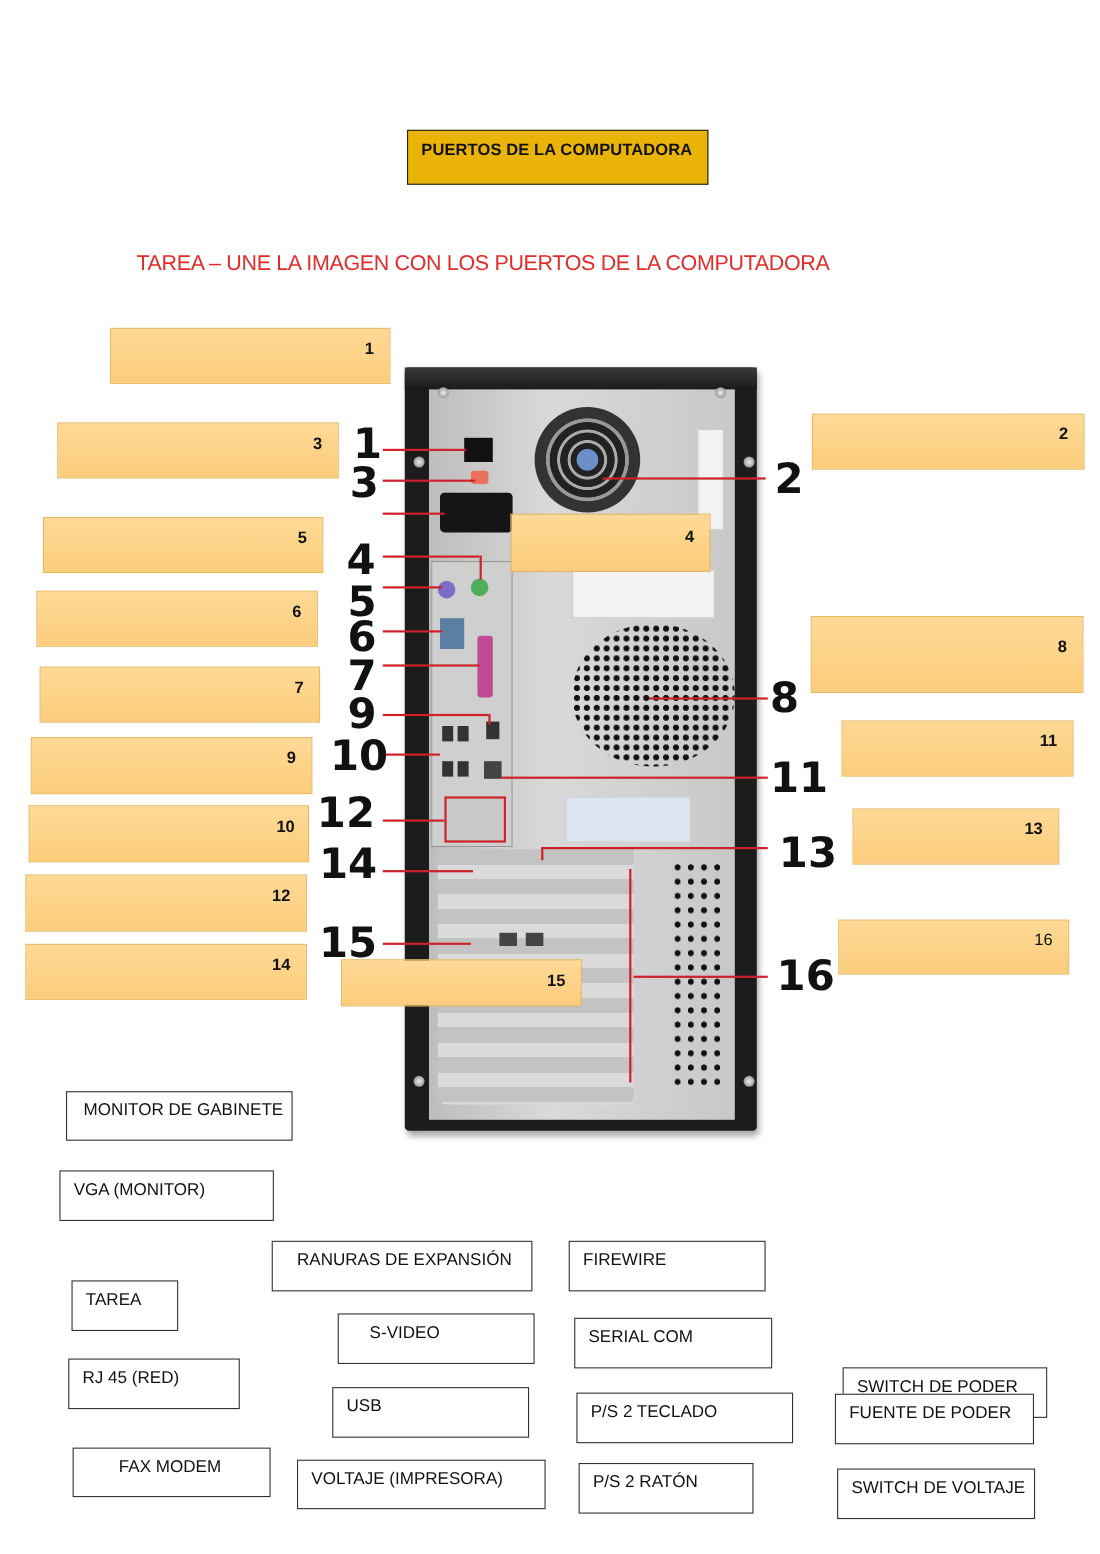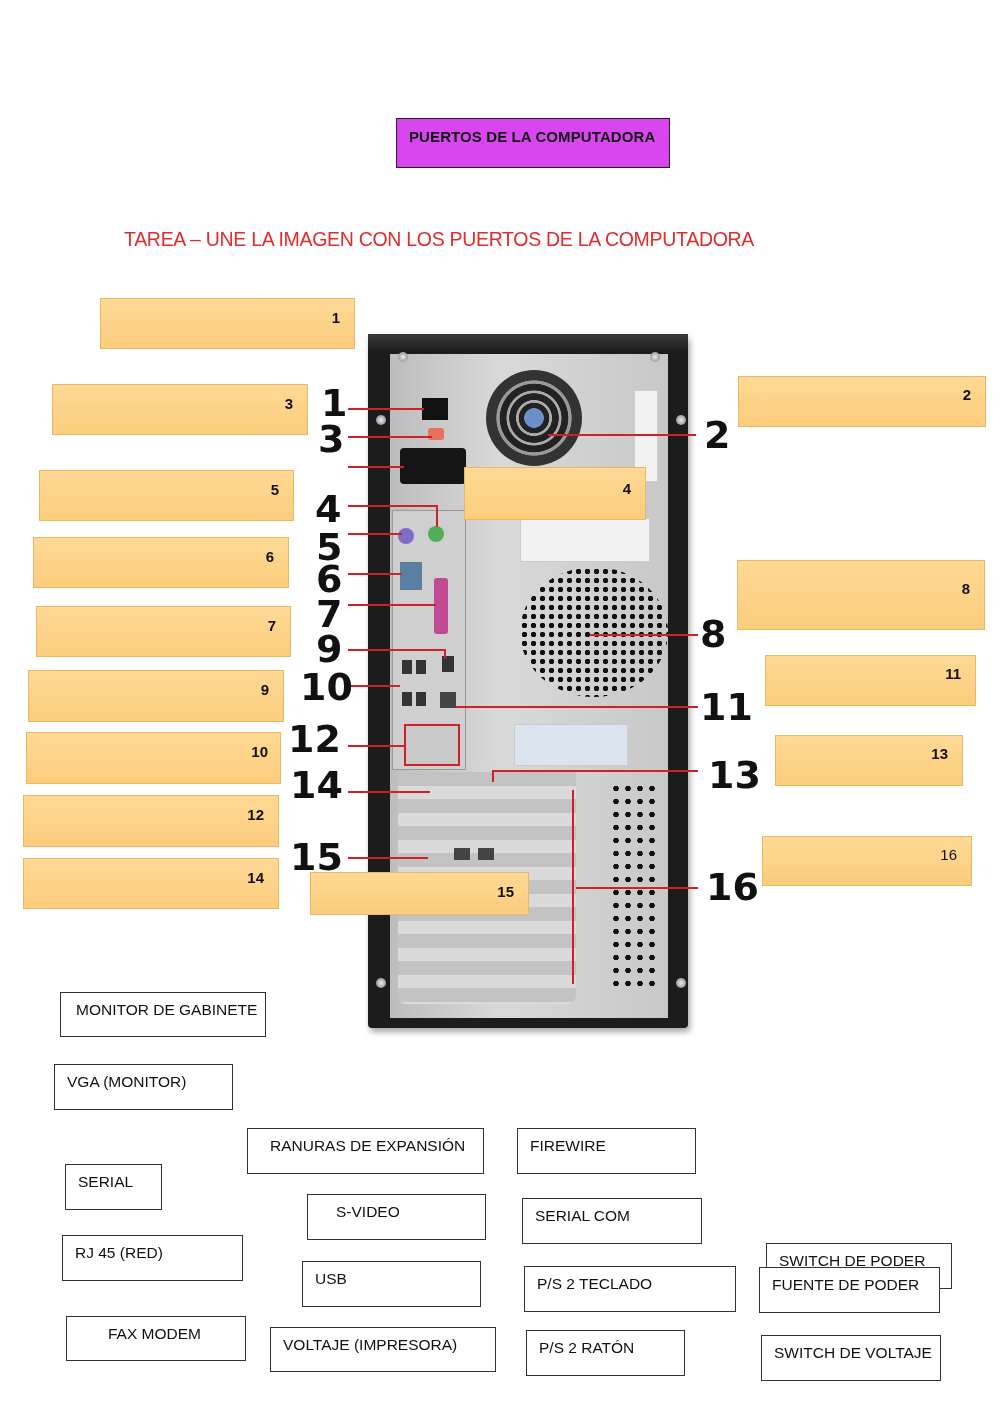--- a/index.html
+++ b/index.html
@@ -1,18 +1,18 @@
 <!DOCTYPE html>
 <html><head>
 <meta charset="utf-8">
 <style>
   html,body{margin:0;padding:0;background:#ffffff;}
   body{width:1000px;height:1413px;position:relative;overflow:hidden;font-family:"Liberation Sans",sans-serif;color:#111;}
   .abs{position:absolute;}
-  .title-box{left:396px;top:118px;width:274px;height:50px;border:1.5px solid #222;box-sizing:border-box;background:#d946ef;}
+  .title-box{left:370px;top:118px;width:274px;height:50px;border:1.5px solid #222;box-sizing:border-box;background:#eab308;}
   .title-box span{position:absolute;left:12px;top:9px;font-weight:bold;font-size:15px;letter-spacing:0.1px;}
   .task{left:124px;top:228px;color:#e32b2b;font-size:19.5px;letter-spacing:-0.3px;white-space:nowrap;}
   
   .tower{left:368px;top:334px;width:320px;height:694px;background:#1c1c1c;border-radius:4px;box-shadow:2px 4px 6px rgba(0,0,0,0.35);}
   .tower .top{position:absolute;left:0;top:0;width:320px;height:20px;background:linear-gradient(#3a3a3a,#1a1a1a);}
   .tower .panel{position:absolute;left:22px;top:20px;width:278px;height:664px;background:linear-gradient(90deg,#bdbdbd,#d9d9d9 40%,#c8c8c8);}
   .screw{position:absolute;width:10px;height:10px;border-radius:50%;background:radial-gradient(#eee,#777);}
   .psu-fan{position:absolute;left:486px;top:370px;width:96px;height:96px;border-radius:50%;background:radial-gradient(circle,#6c8fc9 0 14%,#222 15% 22%,#aaa 23% 26%,#222 27% 36%,#aaa 37% 40%,#222 41% 50%,#999 51% 55%,#333 56%);}
   .sticker{position:absolute;background:#f2f2f2;border:1px solid #ccc;}
   .grille{position:absolute;left:520px;top:567px;width:148px;height:130px;border-radius:50%;
@@ -164,48 +164,48 @@
 <div class="ans" style="left:23px;top:858px;width:256px;height:51px">
     <span style="right:14px;top:10px">14</span>
   </div>
 <div class="ans" style="left:310px;top:872px;width:219px;height:43px">
     <span style="right:14px;top:10px">15</span>
   </div>
 
 <div class="word" style="left:60px;top:992px;width:206px;height:45px">
     <span style="left:15px">MONITOR DE GABINETE</span>
   </div>
-<div class="word" style="left:54px;top:1064px;width:179px;height:46px">
+<div class="word" style="left:54px;top:1064px;width:195px;height:46px">
     <span style="left:12px">VGA (MONITOR)</span>
   </div>
 <div class="word" style="left:247px;top:1128px;width:237px;height:46px">
     <span style="left:22px">RANURAS DE EXPANSIÓN</span>
   </div>
 <div class="word" style="left:517px;top:1128px;width:179px;height:46px">
     <span style="left:12px">FIREWIRE</span>
   </div>
 <div class="word" style="left:65px;top:1164px;width:97px;height:46px">
-    <span style="left:12px">SERIAL</span>
+    <span style="left:12px">TAREA</span>
   </div>
 <div class="word" style="left:766px;top:1243px;width:186px;height:46px">
     <span style="left:12px">SWITCH DE PODER</span>
   </div>
 <div class="word" style="left:307px;top:1194px;width:179px;height:46px">
     <span style="left:28px">S-VIDEO</span>
   </div>
 <div class="word" style="left:522px;top:1198px;width:180px;height:46px">
     <span style="left:12px">SERIAL COM</span>
   </div>
-<div class="word" style="left:62px;top:1235px;width:181px;height:46px">
+<div class="word" style="left:62px;top:1235px;width:156px;height:46px">
     <span style="left:12px">RJ 45 (RED)</span>
   </div>
 <div class="word" style="left:302px;top:1261px;width:179px;height:46px">
     <span style="left:12px">USB</span>
   </div>
-<div class="word" style="left:524px;top:1266px;width:212px;height:46px">
+<div class="word" style="left:524px;top:1266px;width:197px;height:46px">
     <span style="left:12px">P/S 2 TECLADO</span>
   </div>
 <div class="word" style="left:759px;top:1267px;width:181px;height:46px">
     <span style="left:12px">FUENTE DE PODER</span>
   </div>
 <div class="word" style="left:66px;top:1316px;width:180px;height:45px">
     <span style="left:41px">FAX MODEM</span>
   </div>
 <div class="word" style="left:270px;top:1327px;width:226px;height:45px">
     <span style="left:12px">VOLTAJE (IMPRESORA)</span>

